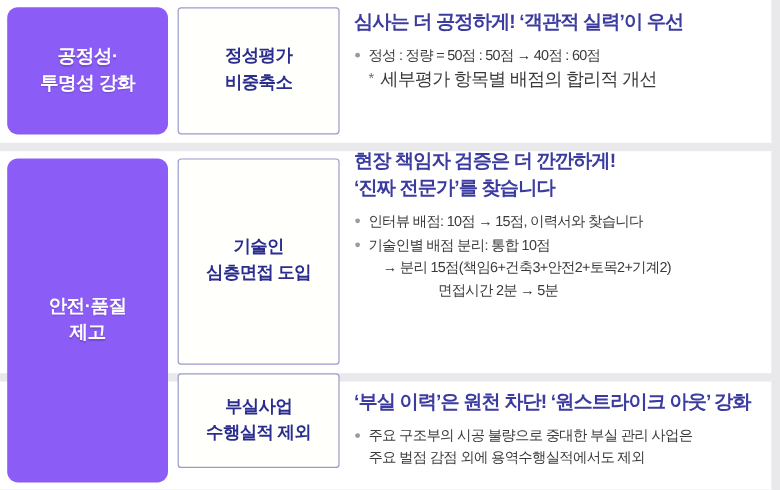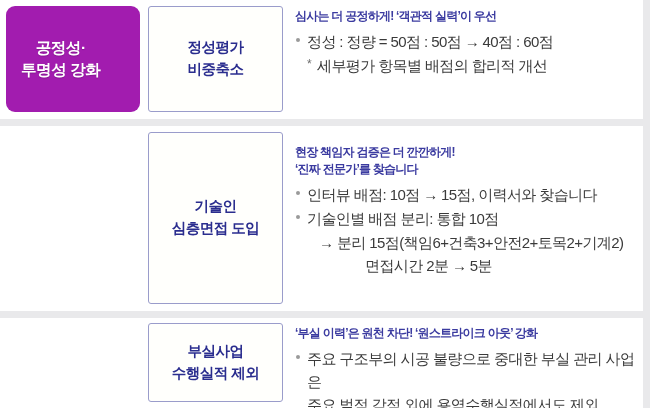--- a/index.html
+++ b/index.html
@@ -29,24 +29,25 @@
   }
   .row-band.r1 { top: 0px;   height: 119px; width: 643px; }
   .row-band.r2 { top: 126px; height: 185px; width: 643px; }
   .row-band.r3 { top: 318px; height: 90px;  width: 643px; }
 
   
   .cat-block {
     position: absolute;
     left: 6px;
     width: 134px;
-    background: #a21caf;
+    background: #8b5cf6;
     border-radius: 9px;
     display: flex;
     align-items: center;
+    justify-content: center;
     text-align: center;
     box-sizing: border-box;
     padding: 15px;
   }
   .cat-block.c1 { top: 6px;   height: 106px; }
   .cat-block.c2 { top: 132px; height: 270px; }
 
   .cat-label {
     color: #ffffff;
     font-size: 15.5px;
@@ -67,61 +68,61 @@
     border-radius: 3px;
     display: flex;
     align-items: center;
     justify-content: center;
     text-align: center;
     box-sizing: border-box;
     padding: 4px;
   }
   .mid-card.m1 { top: 6px;   height: 106px; }
   .mid-card.m2 { top: 132px; height: 172px; }
-  .mid-card.m3 { top: 323px; height: 79px;  }
+  .mid-card.m3 { top: 311px; height: 79px;  }
 
   .mid-label {
     color: #2a2d8e;
     font-size: 14.5px;
     font-weight: 700;
     line-height: 1.5;
     letter-spacing: -0.5px;
     white-space: pre-line;
   }
 
   
   .detail {
     position: absolute;
     left: 295px;
     width: 345px;
     box-sizing: border-box;
   }
   .detail.d1 { top: 8px;   }
-  .detail.d2 { top: 144px; }
+  .detail.d2 { top: 124px; }
   .detail.d3 { top: 325px; }
 
   .detail-heading {
     color: #3b3ba0;
-    font-size: 12px;
+    font-size: 16px;
     font-weight: 700;
     line-height: 1.42;
     letter-spacing: -0.75px;
     white-space: pre-line;
     margin: 0 0 6px 0;
   }
 
   .bullets {
     list-style: none;
     margin: 0;
     padding: 0;
   }
   .bullets li {
     position: relative;
     color: #3a3a3a;
-    font-size: 15px;
+    font-size: 12px;
     line-height: 1.52;
     letter-spacing: -0.6px;
     white-space: pre-line;
     margin-bottom: 1px;
   }
   .bullets li.lvl1 {
     padding-left: 12px;
   }
   .bullets li.lvl1::before {
     content: "";
@@ -167,20 +168,24 @@
 
 <div class="board">
 
   <div class="row-band r1"></div>
   <div class="row-band r2"></div>
   <div class="row-band r3"></div>
 
   <div class="cat-block c1">
     <span class="cat-label">공정성·
 투명성 강화</span>
+  </div>
+  <div class="cat-block c2">
+    <span class="cat-label">안전·품질
+제고</span>
   </div>
 
   <div class="mid-card m1">
     <span class="mid-label">정성평가
 비중축소</span>
   </div>
   <div class="mid-card m2">
     <span class="mid-label">기술인
 심층면접 도입</span>
   </div>

